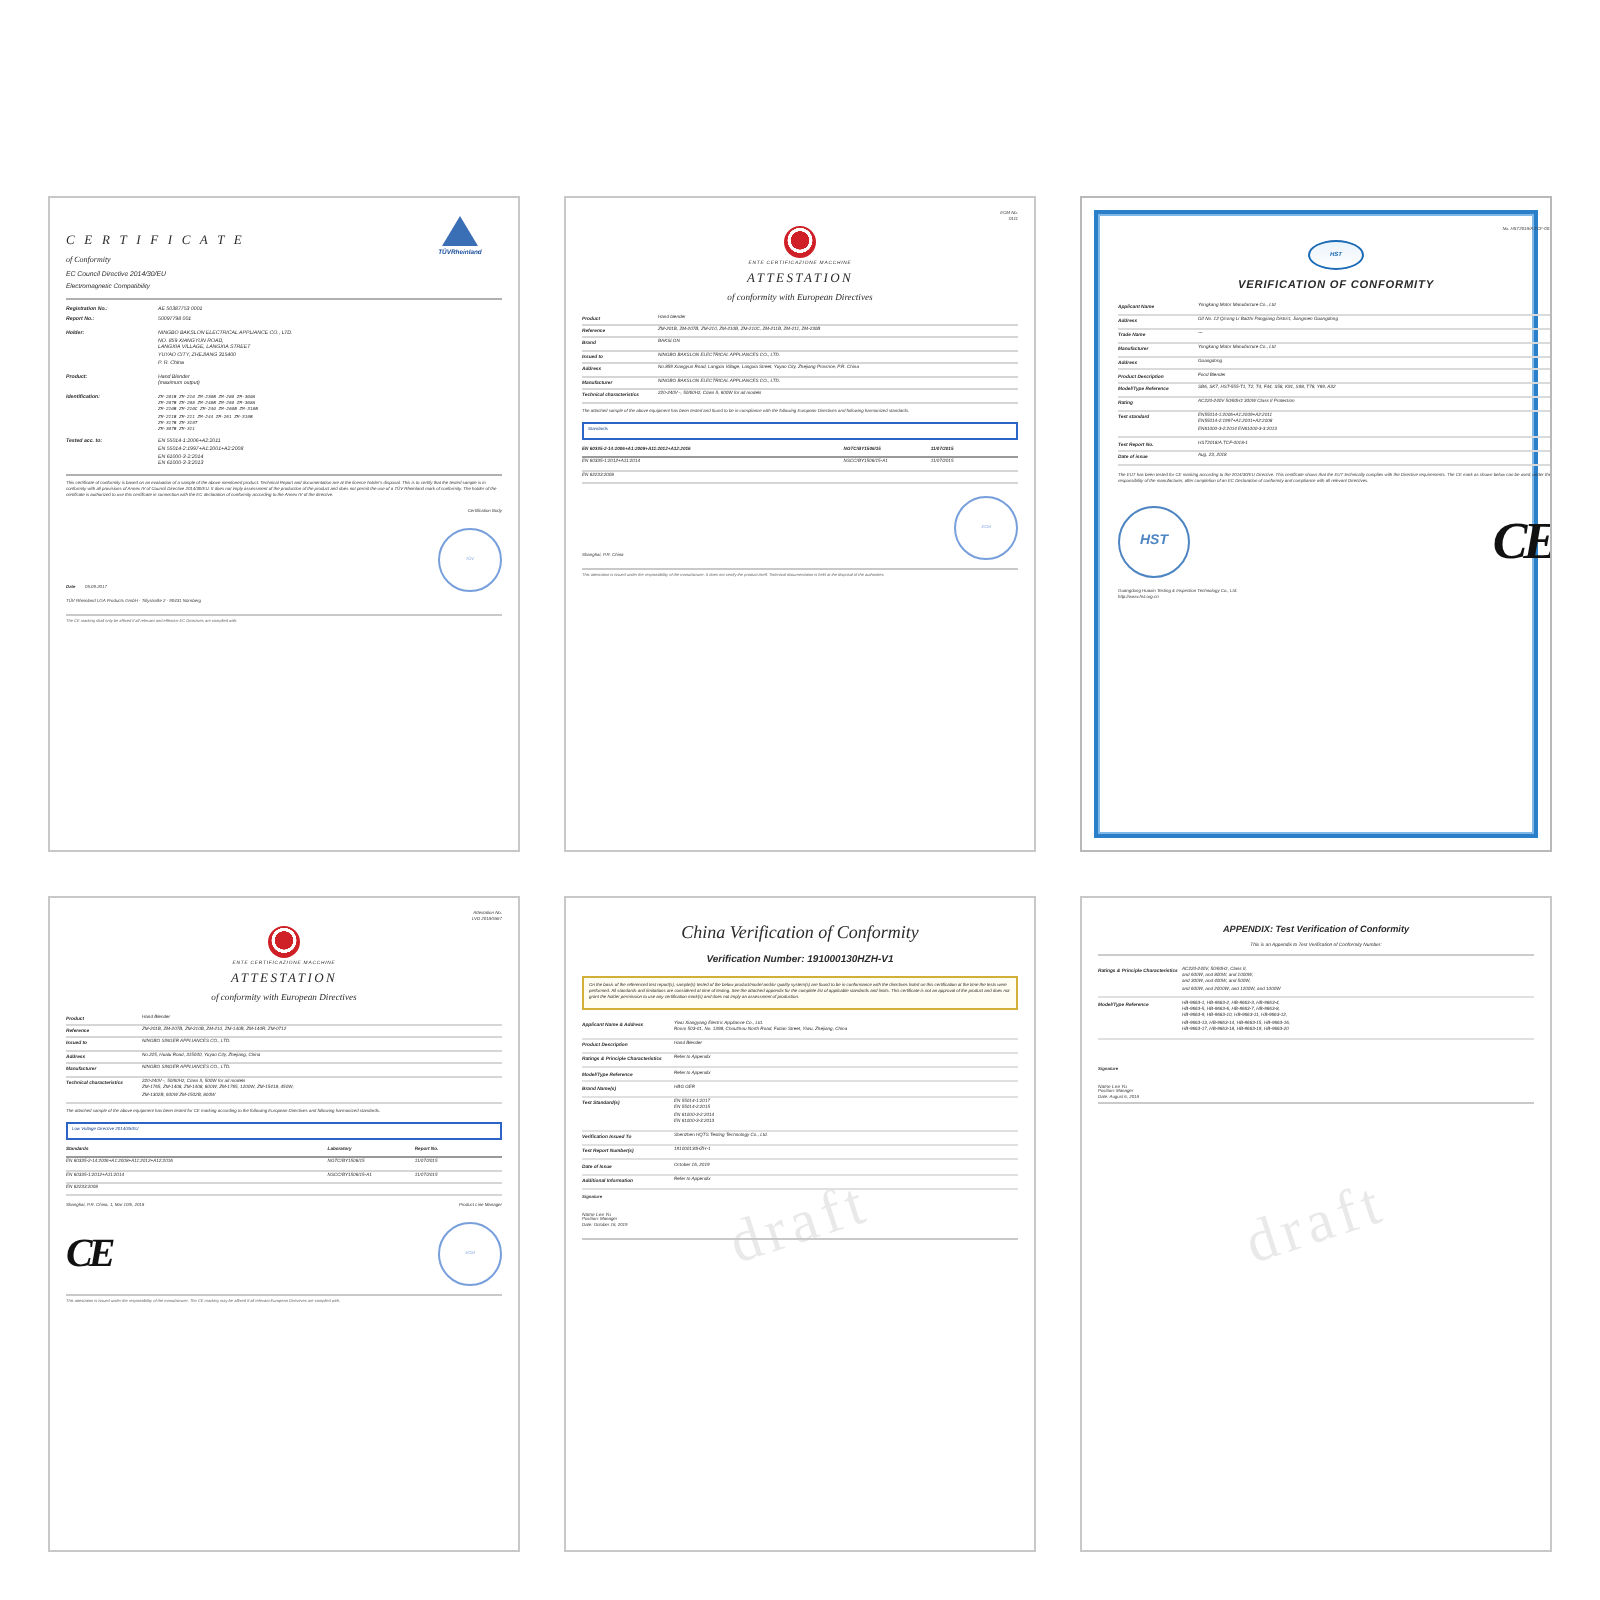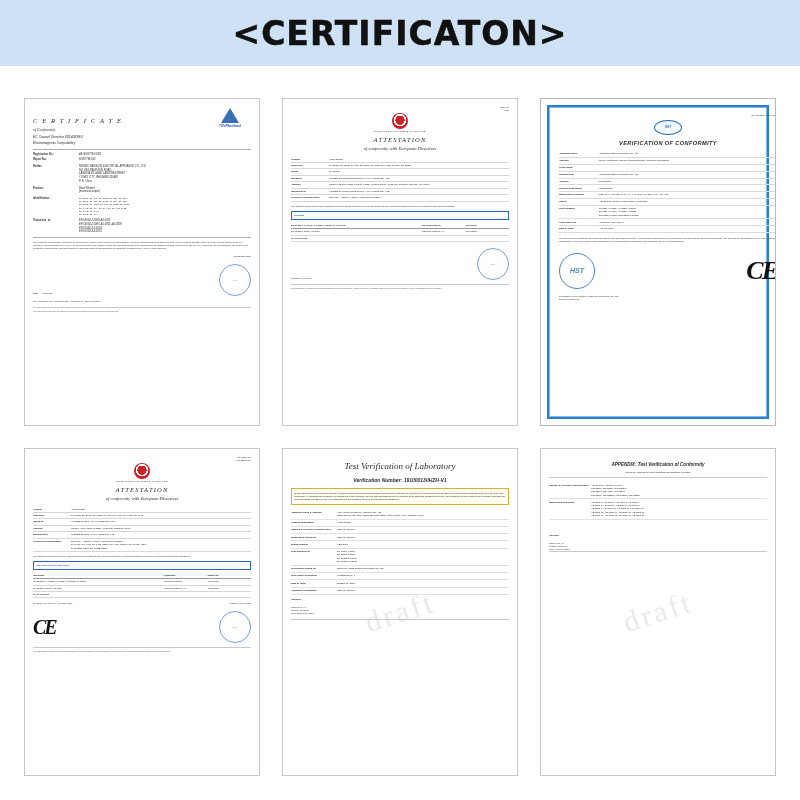--- a/index.html
+++ b/index.html
@@ -217,23 +217,20 @@
   }
   .footer-line { border-top: 1px solid #c9c9c9; margin-top: 4px; padding-top: 2px; font-size: 2px; color: #666; }
   .blk { margin-top: 3px; }
   .sig-name { margin-top: 5px; font-size: 2.4px; }
 </style>
 </head>
 <body>
 
 <div class="page">
 
-  <div class="banner">
-    <div class="banner-title">&lt;CERTIFICATON&gt;</div>
-  </div>
 
   <div class="grid">
 
     <div class="cert">
       <div class="cert-inner">
         <div class="c1-top">
           <div style="flex:1;">
             <div class="c1-title">C E R T I F I C A T E</div>
             <div class="c1-sub1">of Conformity</div>
             <div class="c1-sub2">EC Council Directive 2014/30/EU</div>
@@ -540,21 +537,21 @@
           <div class="stamp-blue">ECM</div>
         </div>
 
         <div class="footer-line">This attestation is issued under the responsibility of the manufacturer. The CE marking may be affixed if all relevant European Directives are complied with.</div>
       </div>
     </div>
 
     <div class="cert">
       <div class="wm">draft</div>
       <div class="cert-inner">
-        <div class="tv-title">Test Verification of Laboratory</div>
+        <div class="tv-title">China Verification of Conformity</div>
         <div class="tv-num">
           <span>Verification Number:</span>
           <span>191000130HZH-V1</span>
         </div>
         <div class="tv-note">On the basis of the referenced test report(s), sample(s) tested of the below product/model and/or quality system(s) are found to be in conformance with the directives listed on this certification at the time the tests were performed. All standards and limitations are considered at time of testing. See the attached appendix for the complete list of applicable standards and limits. This certificate is not an approval of the product and does not grant the holder permission to use any certification mark(s) and does not imply an assessment of production.</div>
 
         <div style="margin-top:4px;">
           <div class="tvrow">
               <div class="k">Applicant Name &amp; Address</div>
               <div class="v" style="white-space:pre-line;">Yiwu Xiangyang Electric Appliance Co., Ltd.

